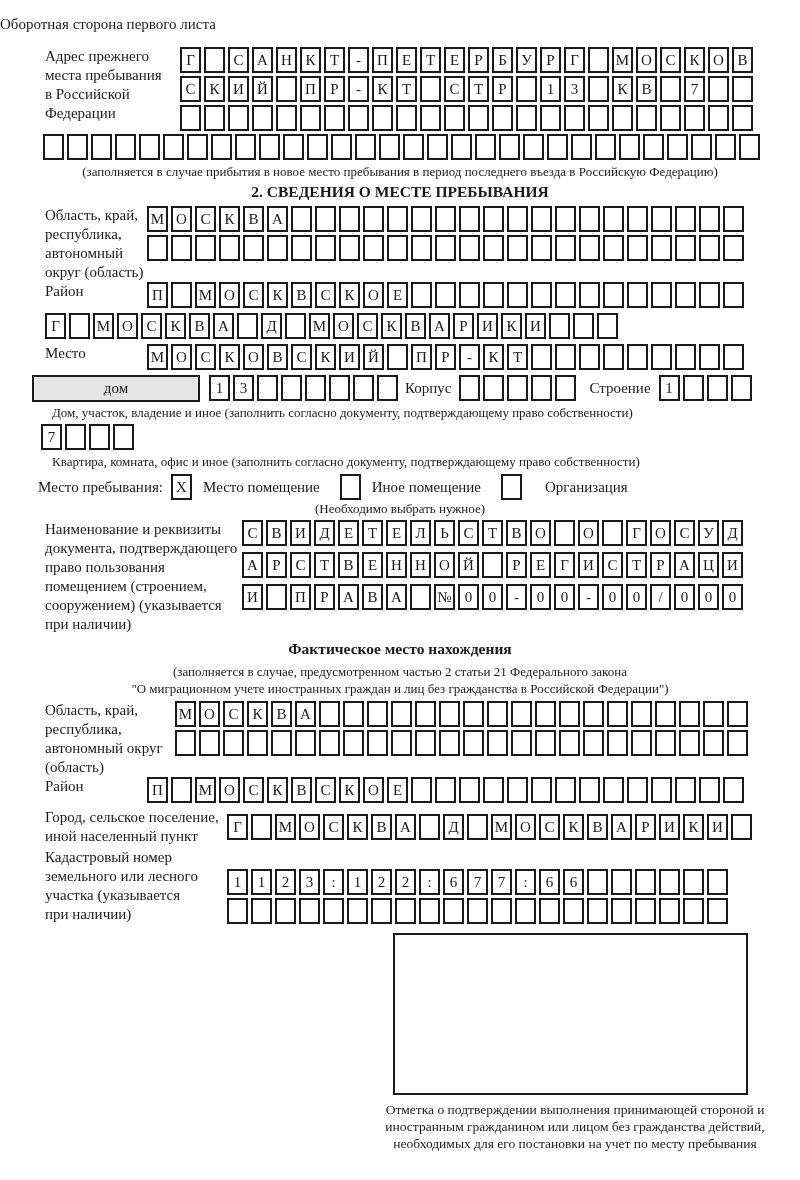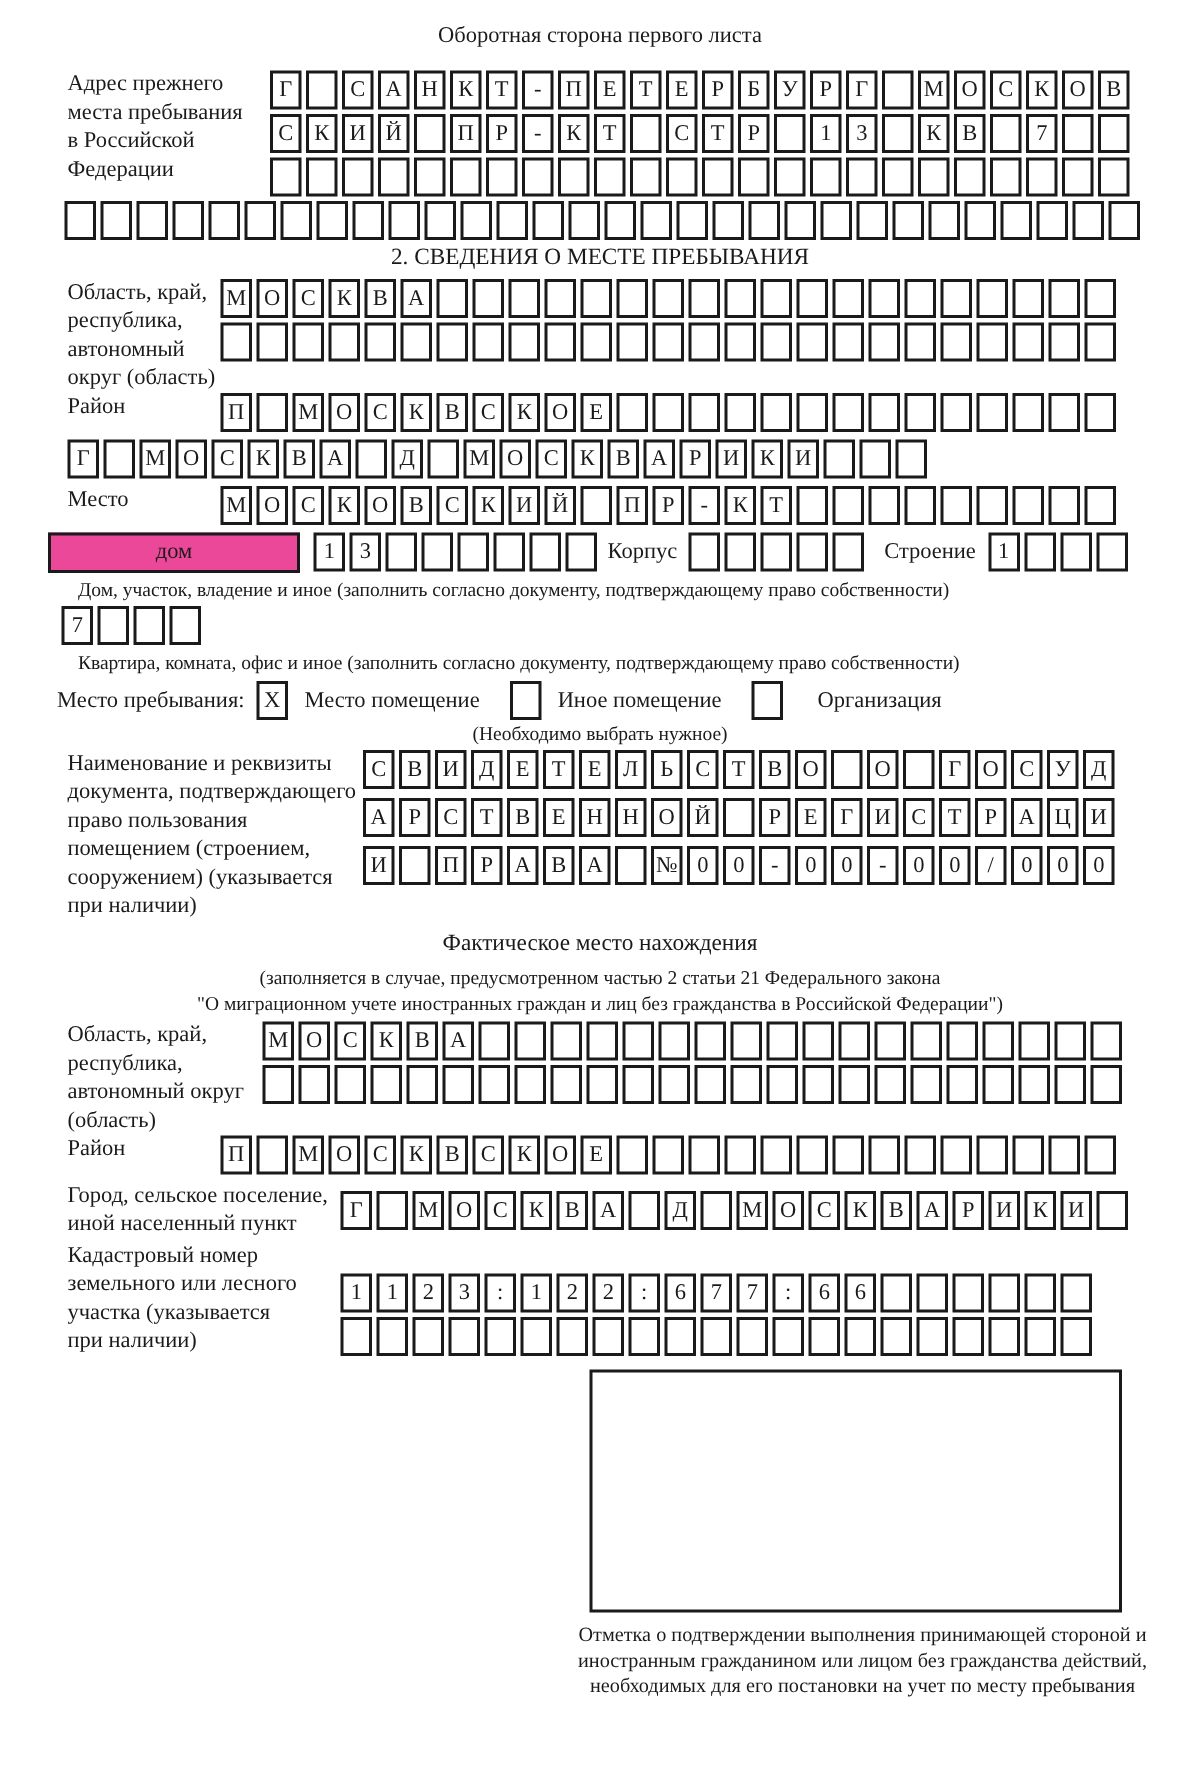--- a/index.html
+++ b/index.html
@@ -1,38 +1,38 @@
 <!DOCTYPE html>
 <html><head>
 <meta charset="utf-8">
 <style>
   html,body{margin:0;padding:0}
   body{
     width:800px;height:1180px;background:#ffffff;overflow:hidden;
     font-family:"Liberation Serif","DejaVu Serif",serif;color:#1a1a1a;
   }
   .page{width:800px;height:1180px;position:relative;padding-top:16px;box-sizing:border-box}
-  .header-note{text-align:center;font-size:15px}
+  .header-note{text-align:left;font-size:15px}
 
   .frow{display:flex;align-items:flex-start}
   .flabel{font-size:15px;line-height:19px;white-space:pre-line;flex:none}
   .grid{flex:none}
   .grid-row{display:flex;margin-bottom:3px}
   .cell{
     box-sizing:border-box;width:21px;height:26px;border:2px solid #1a1a1a;
     margin-right:3px;display:flex;align-items:center;justify-content:center;
     font-size:15px;line-height:1;flex:none;background:#fff;
   }
   .wbox{
     box-sizing:border-box;border:2px solid #1a1a1a;height:27px;
-    display:flex;align-items:center;justify-content:center;font-size:15px;flex:none;background:#ec4899;
+    display:flex;align-items:center;justify-content:center;font-size:15px;flex:none;background:#e5e5e5;
   }
   .caption{font-size:13px;line-height:17px}
   .center{text-align:center}
-  .bold{font-weight:normal}
+  .bold{font-weight:bold}
   .section-title{font-size:15.5px;margin:3px 0 5px 0}
   .inline-label{font-size:15px;line-height:26px;flex:none}
 
   
   .ml38{margin-left:52px}.ml43{margin-left:43px}.ml45{margin-left:45px}
   .prev-label{width:135px}
   .w102{width:102px}
   .w133{width:133px}
   .doc-label{width:197px}
   .w130a{width:130px}
@@ -165,20 +165,21 @@
       <span class="cell"></span>
       <span class="cell"></span>
       <span class="cell"></span>
       <span class="cell"></span>
       <span class="cell"></span>
       <span class="cell"></span>
       <span class="cell"></span>
       <span class="cell"></span>
       <span class="cell"></span>
     </div>
+  <div class="caption center note-tight">(заполняется в случае прибытия в новое место пребывания в период последнего въезда в Российскую Федерацию)</div>
 
   <div class="center bold section-title">2. СВЕДЕНИЯ О МЕСТЕ ПРЕБЫВАНИЯ</div>
 
   <div class="frow ml45">
     <div class="flabel w102">Область, край,
 республика,
 автономный
 округ (область)</div>
     <div class="grid">
       <div class="grid-row">

